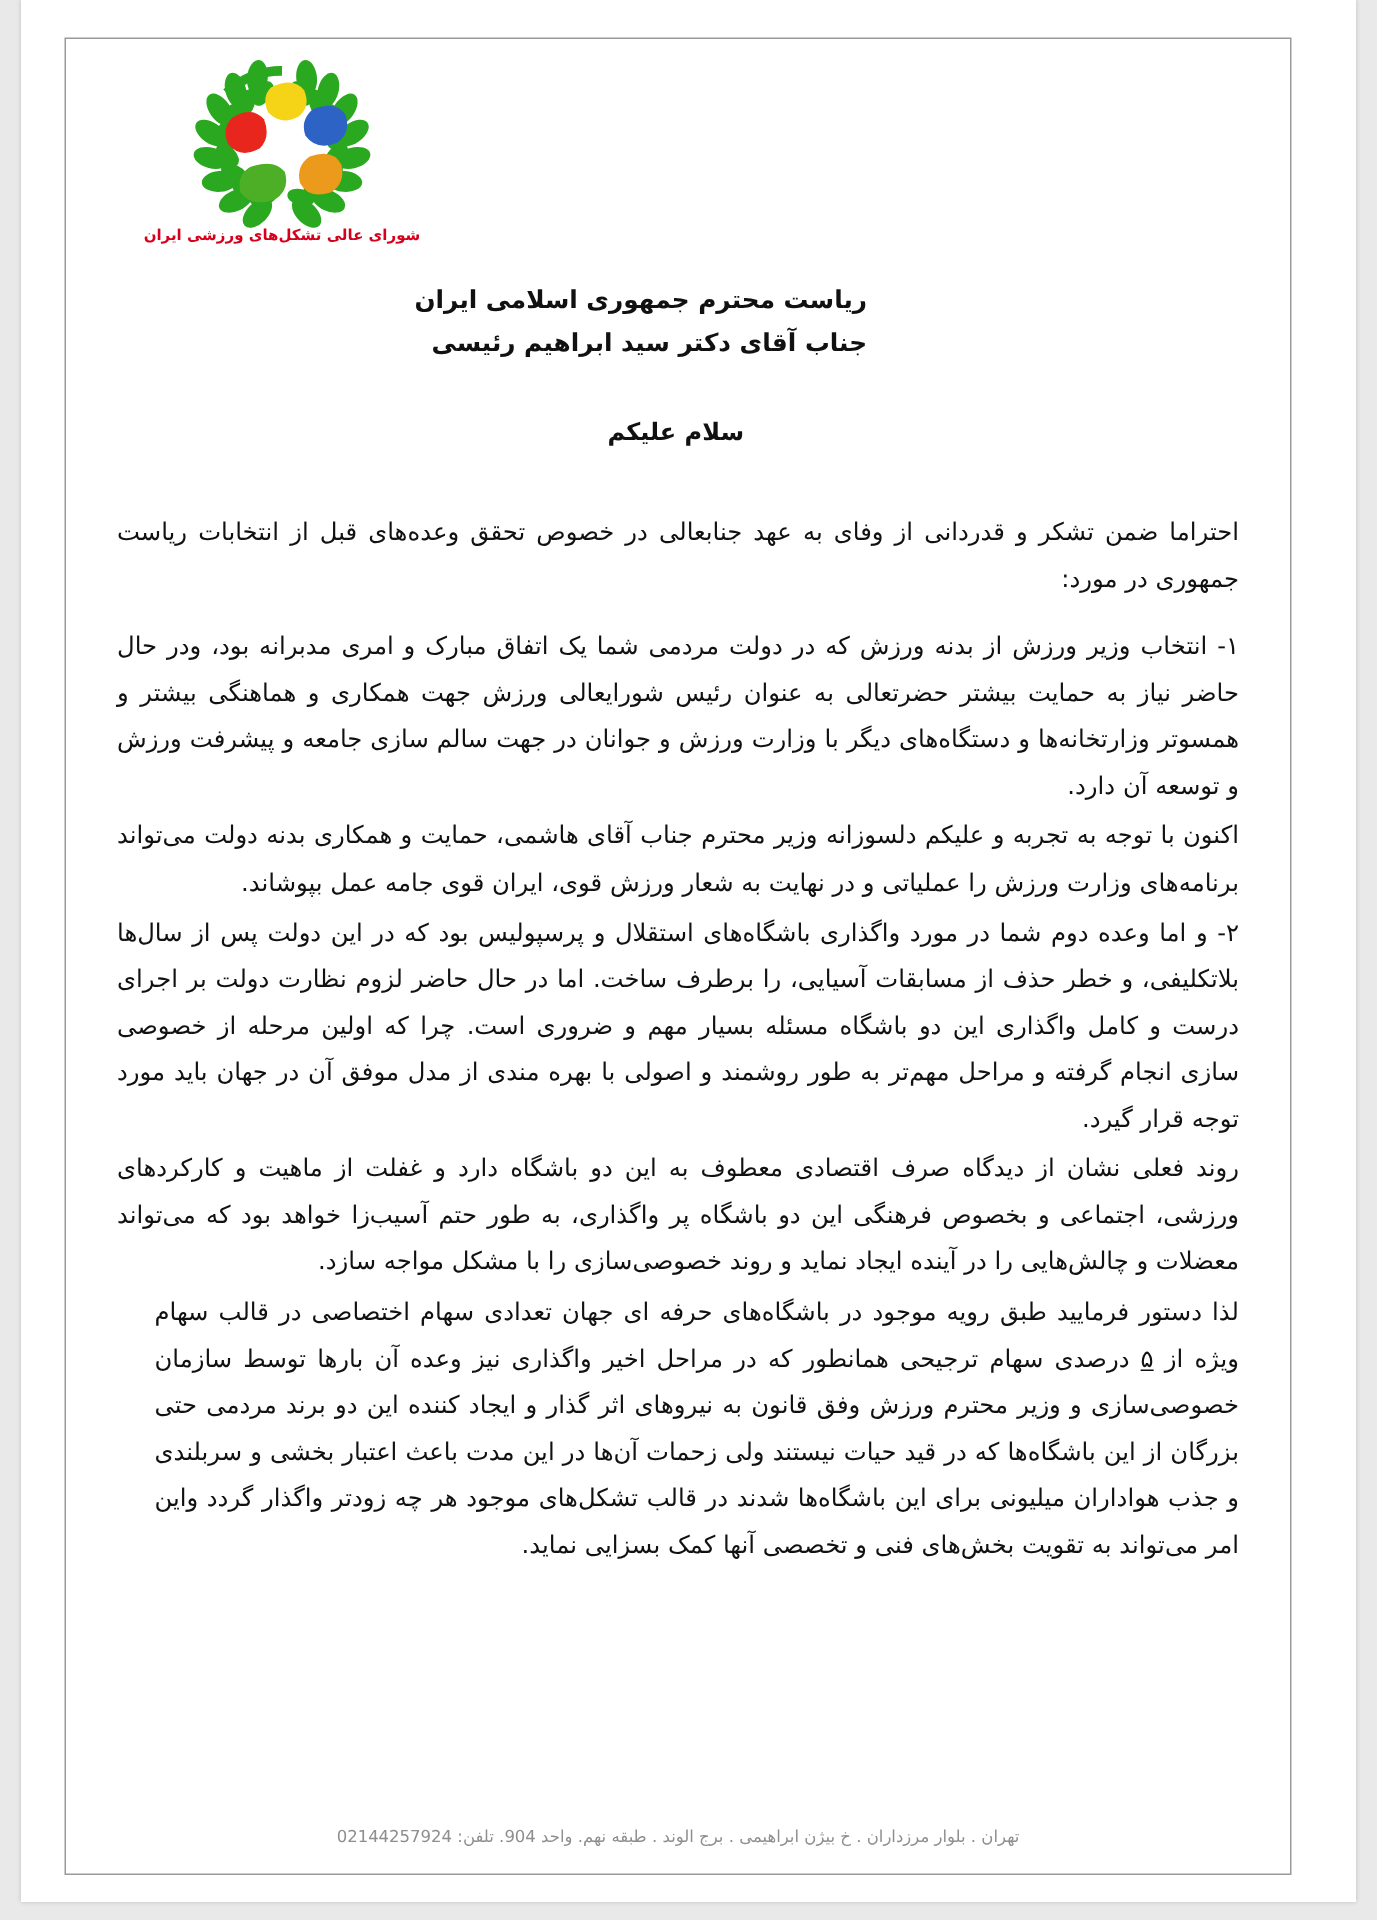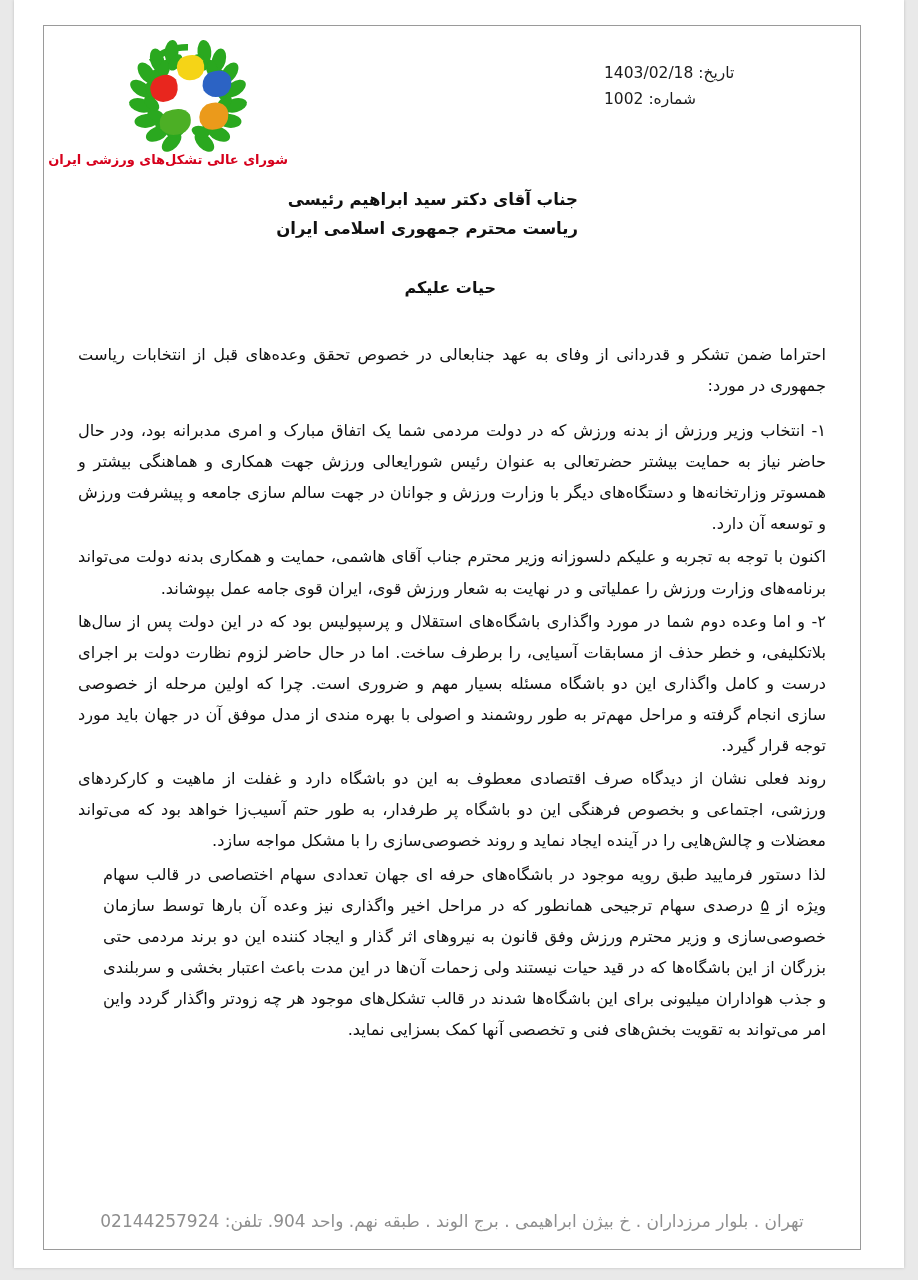--- a/index.html
+++ b/index.html
@@ -67,21 +67,21 @@
   .logo-mark {
     position: relative;
     width: 148px;
     height: 118px;
     margin: 0 auto;
   }
   .logo-caption {
     margin-top: -4px;
     text-align: center;
     color: #d6001c;
-    font-size: 13px;
+    font-size: 10px;
     font-weight: bold;
     letter-spacing: -0.2px;
     white-space: nowrap;
   }
 
   
   .letter-body {
     padding: 0 34px;
     direction: rtl;
     text-align: justify;
@@ -130,37 +130,33 @@
   }
 
   
   .letter-footer {
     position: absolute;
     left: 0;
     right: 0;
     bottom: 18px;
     text-align: center;
     direction: rtl;
-    font-size: 17px;
+    font-size: 11px;
     color: #8e8e8e;
     letter-spacing: 0.1px;
   }
 </style>
 </head>
 <body>
 
 <div class="page-sheet">
   <div class="doc-frame">
 
     <div class="letter-head">
 
-      <div class="meta-block">
-        <span class="meta-line">تاریخ: 1403/02/18</span>
-        <span class="meta-line">شماره: 1002</span>
-      </div>
 
       <div class="logo-block">
         <div class="logo-mark">
           <svg viewBox="0 0 160 128" width="148" height="118">
             <g fill="#2aa81f">
 
               <g transform="translate(80,66)">
                 <g>
                   <path d="M0,-56 a56,56 0 0,0 -40,16" fill="none" stroke="#2aa81f" stroke-width="7"></path>
                 </g>
@@ -248,35 +244,35 @@
           </svg>
         </div>
         <div class="logo-caption">شورای عالی تشکل‌های ورزشی ایران</div>
       </div>
     </div>
 
     <div class="letter-body">
 
 
       <div class="addressee">
+        <div>ریاست محترم جمهوری اسلامی ایران</div>
         <div>جناب آقای دکتر سید ابراهیم رئیسی</div>
-        <div>ریاست محترم جمهوری اسلامی ایران</div>
       </div>
 
-      <div class="greeting">حیات علیکم</div>
+      <div class="greeting">سلام علیکم</div>
 
       <p class="para">احتراما ضمن تشکر و قدردانی از وفای به عهد جنابعالی در خصوص تحقق وعده‌های قبل از انتخابات ریاست جمهوری در مورد:</p>
 
       <p class="para tight">۱- انتخاب وزیر ورزش از بدنه ورزش که در دولت مردمی شما یک اتفاق مبارک و امری مدبرانه بود، ودر حال حاضر نیاز به حمایت بیشتر حضرتعالی به عنوان رئیس شورایعالی ورزش جهت همکاری و هماهنگی بیشتر و همسوتر وزارتخانه‌ها و دستگاه‌های دیگر با وزارت ورزش و جوانان در جهت سالم سازی جامعه و پیشرفت ورزش و توسعه آن  دارد.</p>
 
       <p class="para tight">اکنون با توجه به تجربه  و علیکم دلسوزانه وزیر محترم جناب آقای هاشمی، حمایت و همکاری بدنه دولت می‌تواند برنامه‌های وزارت ورزش را عملیاتی و در نهایت به شعار ورزش قوی، ایران قوی جامه عمل بپوشاند.</p>
 
       <p class="para tight">۲- و اما وعده دوم شما در مورد واگذاری باشگاه‌های استقلال و پرسپولیس بود که در این دولت پس از سال‌ها بلاتکلیفی، و خطر حذف از مسابقات آسیایی، را برطرف ساخت. اما در حال حاضر لزوم  نظارت دولت بر اجرای درست و کامل واگذاری این دو باشگاه مسئله بسیار مهم و ضروری است. چرا که اولین مرحله از خصوصی سازی انجام گرفته و مراحل مهم‌تر به طور روشمند و اصولی با بهره مندی از مدل موفق آن در جهان باید مورد توجه قرار گیرد.</p>
 
-      <p class="para tight">روند فعلی نشان از دیدگاه صرف اقتصادی معطوف به این دو باشگاه دارد و غفلت از ماهیت و کارکردهای ورزشی، اجتماعی و بخصوص فرهنگی این دو باشگاه پر طرفدار، به طور حتم آسیب‌زا خواهد بود که می‌تواند معضلات و چالش‌هایی را در آینده ایجاد نماید و روند خصوصی‌سازی را با مشکل مواجه سازد.</p>
+      <p class="para tight">روند فعلی نشان از دیدگاه صرف اقتصادی معطوف به این دو باشگاه دارد و غفلت از ماهیت و کارکردهای ورزشی، اجتماعی و بخصوص فرهنگی این دو باشگاه پر واگذاری، به طور حتم آسیب‌زا خواهد بود که می‌تواند معضلات و چالش‌هایی را در آینده ایجاد نماید و روند خصوصی‌سازی را با مشکل مواجه سازد.</p>
 
       <p class="para"><span>لذا دستور فرمایید طبق رویه موجود در باشگاه‌های حرفه ای جهان تعدادی سهام  اختصاصی در قالب سهام ویژه از </span><span class="underline-num">۵</span><span> درصدی سهام ترجیحی همانطور که در مراحل اخیر واگذاری نیز وعده آن بارها  توسط سازمان خصوصی‌سازی و وزیر محترم ورزش وفق قانون به نیروهای اثر گذار و ایجاد کننده این دو برند مردمی حتی بزرگان از این باشگاه‌ها که در قید حیات نیستند ولی زحمات آن‌ها در این مدت باعث اعتبار بخشی  و سربلندی و جذب هواداران میلیونی برای این باشگاه‌ها شدند در قالب تشکل‌های موجود هر چه زودتر واگذار گردد واین امر می‌تواند به تقویت بخش‌های فنی و تخصصی آنها کمک بسزایی نماید.</span></p>
 
     </div>
 
     <div class="letter-footer">تهران . بلوار مرزداران . خ بیژن ابراهیمی . برج الوند . طبقه نهم. واحد 904. تلفن: 02144257924</div>
 
   </div>
 </div>
 

